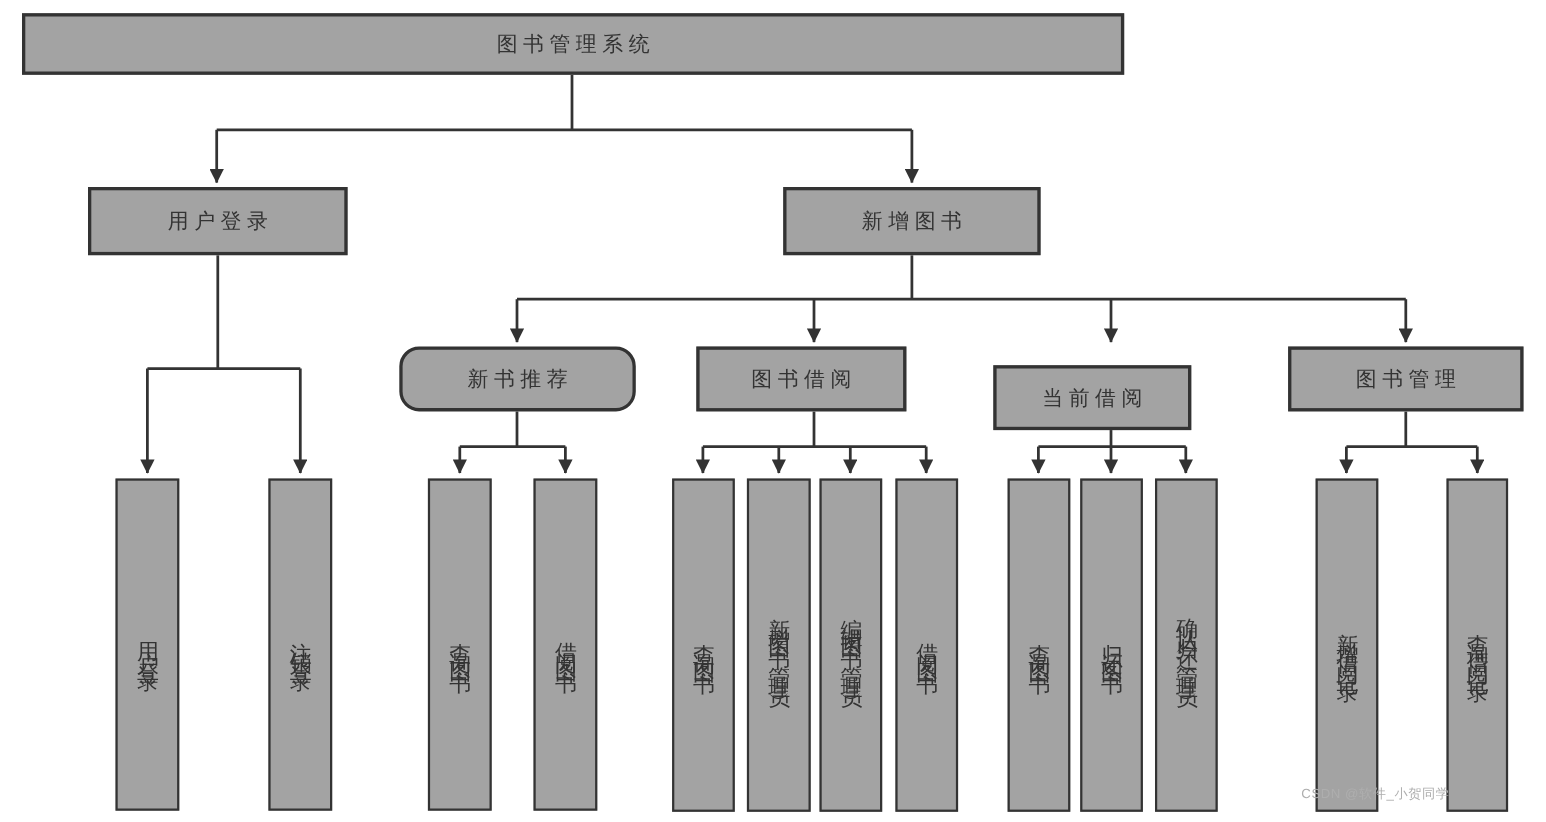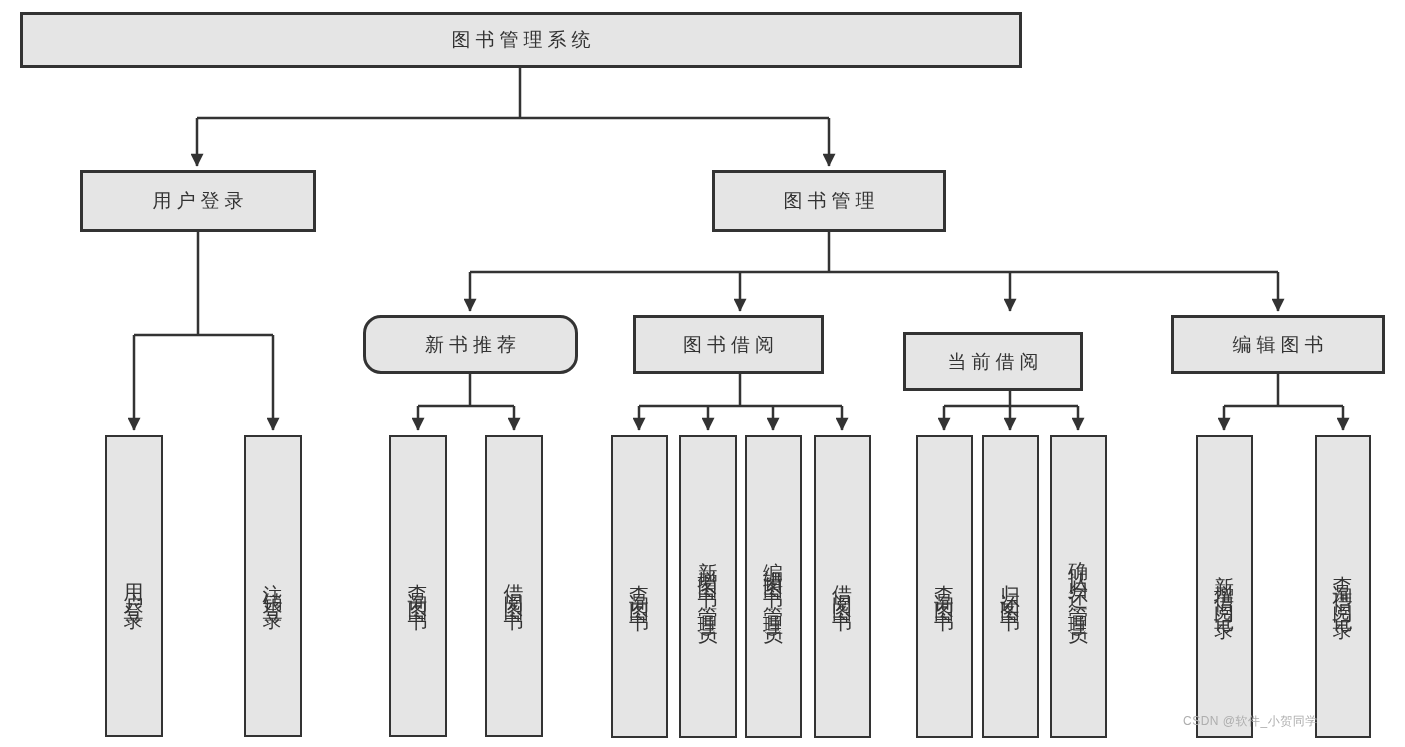--- a/index.html
+++ b/index.html
@@ -17,21 +17,21 @@
   }
   svg.wires {
     position: absolute;
     left: 0;
     top: 0;
     z-index: 0;
   }
   .node {
     position: absolute;
     box-sizing: border-box;
-    background: #e5e5e5;
+    background: #a3a3a3;
     border: 3px solid #333333;
     color: #333333;
     display: flex;
     align-items: center;
     justify-content: center;
     z-index: 1;
   }
   .node .hlabel {
     font-size: 19px;
     letter-spacing: 5px;
@@ -104,34 +104,34 @@
   </svg>
 
   <div class="node" style="left:20px; top:12px; width:1002px; height:56px;">
     <span class="hlabel">图书管理系统</span>
   </div>
 
   <div class="node" style="left:80px; top:170px; width:236px; height:62px;">
     <span class="hlabel">用户登录</span>
   </div>
   <div class="node" style="left:712px; top:170px; width:234px; height:62px;">
-    <span class="hlabel">图书管理</span>
+    <span class="hlabel">新增图书</span>
   </div>
 
   <div class="node" style="left:363px; top:315px; width:215px; height:59px;border-radius:18px;">
     <span class="hlabel">新书推荐</span>
   </div>
   <div class="node" style="left:633px; top:315px; width:191px; height:59px;">
     <span class="hlabel">图书借阅</span>
   </div>
   <div class="node" style="left:903px; top:332px; width:180px; height:59px;">
     <span class="hlabel">当前借阅</span>
   </div>
   <div class="node" style="left:1171px; top:315px; width:214px; height:59px;">
-    <span class="hlabel">编辑图书</span>
+    <span class="hlabel">图书管理</span>
   </div>
 
   <div class="node leaf" style="left:105px; top:435px; width:58px; height:302px;">
     <span class="vlabel">用户登录</span>
   </div>
   <div class="node leaf" style="left:244px; top:435px; width:58px; height:302px;">
     <span class="vlabel">注销登录</span>
   </div>
 
   <div class="node leaf" style="left:389px; top:435px; width:58px; height:302px;">

